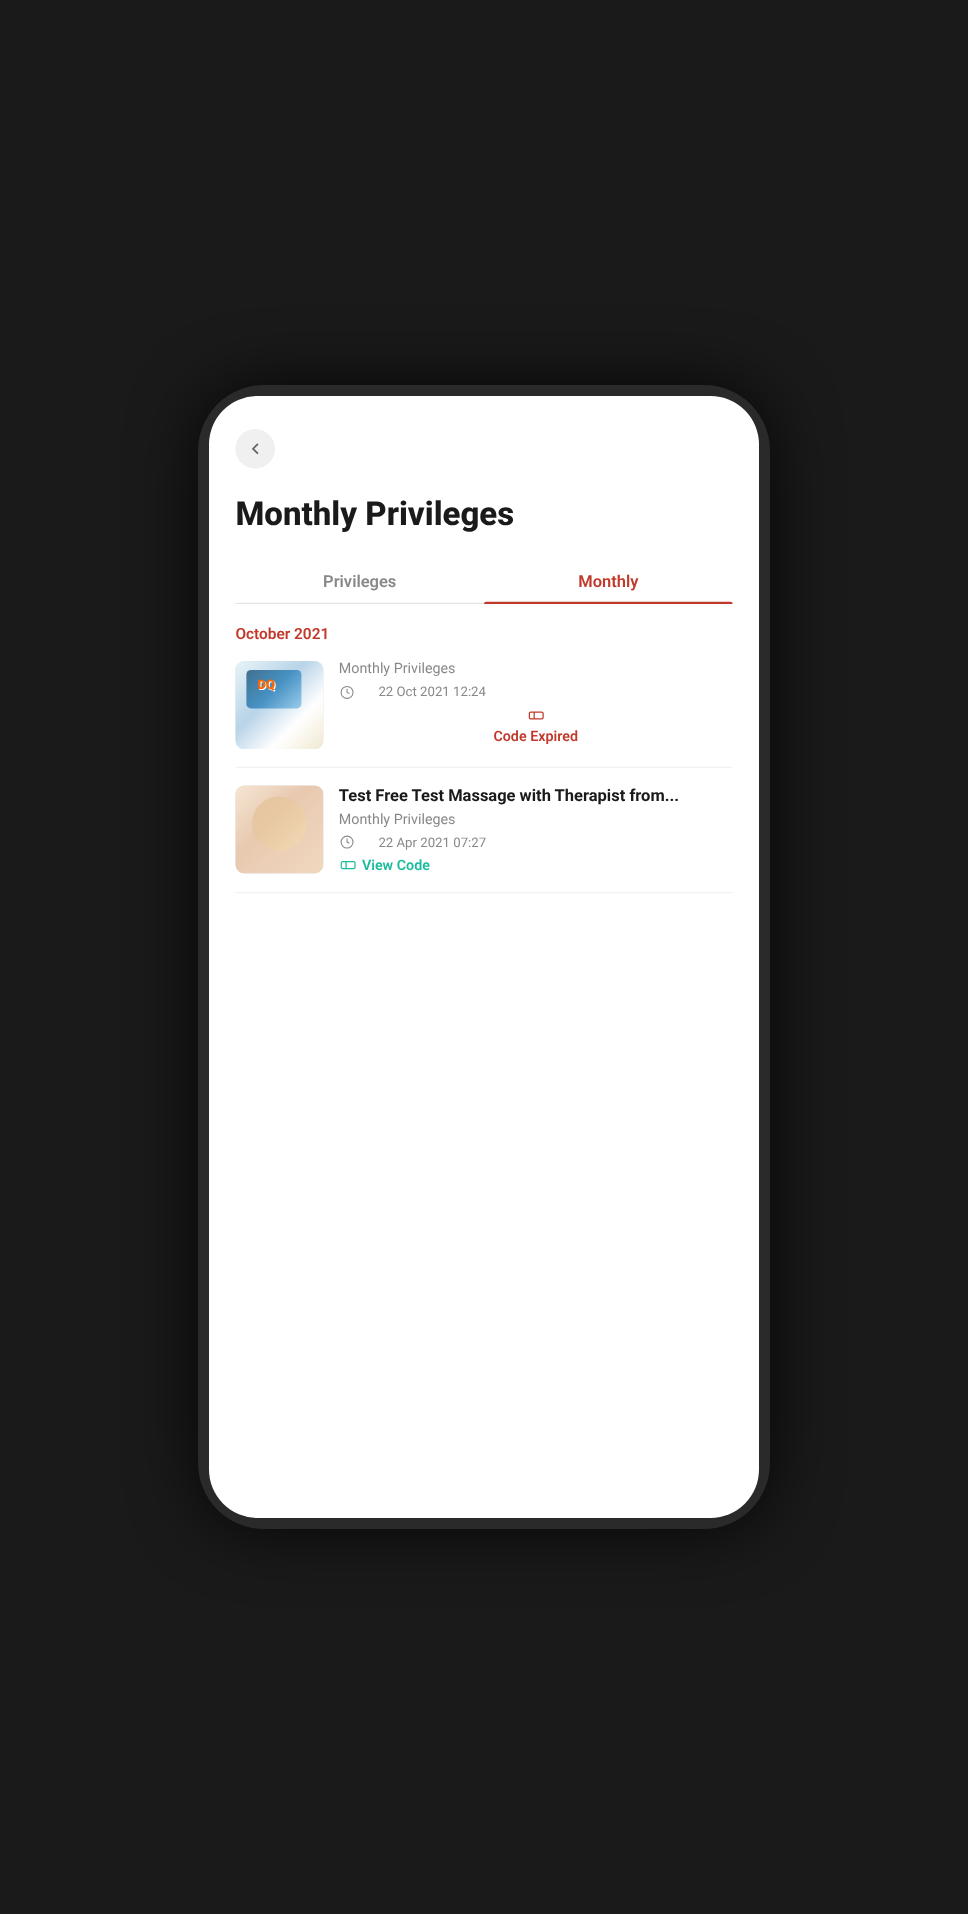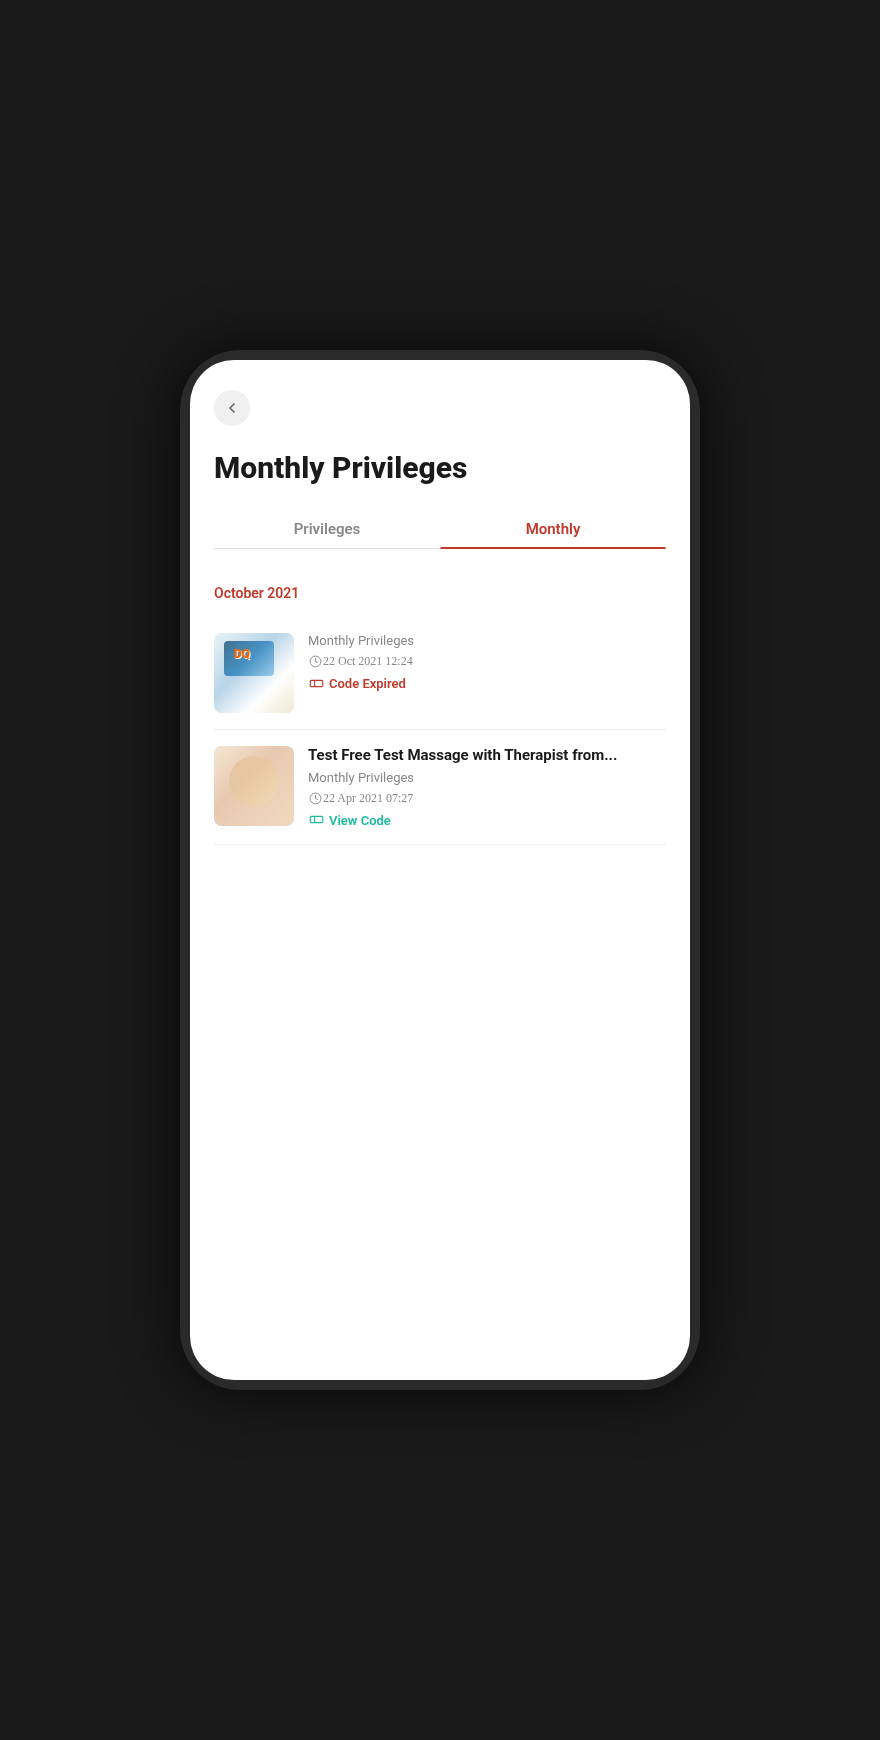--- a/index.html
+++ b/index.html
@@ -54,21 +54,21 @@
     .page-title {
       font-size: 30px;
       font-weight: 800;
       color: #1a1a1a;
       margin-bottom: 24px;
       line-height: 1.2;
     }
     .tabs-container {
       display: flex;
       border-bottom: 1px solid #e0e0e0;
-      margin-bottom: 36px;
+      margin-bottom: 20px;
       position: relative;
     }
     .tab {
       flex: 1;
       text-align: center;
       padding: 10px 0;
       font-size: 15px;
       font-weight: 600;
       cursor: pointer;
       color: #888;
@@ -84,21 +84,21 @@
       left: 0;
       right: 0;
       height: 2px;
       background: #c0392b;
       border-radius: 2px 2px 0 0;
     }
     .section-date {
       font-size: 14px;
       font-weight: 600;
       color: #c0392b;
-      margin-bottom: 16px;
+      margin-bottom: 0;
     }
     .list-item {
       display: flex;
       align-items: flex-start;
       padding: 16px 0;
       border-bottom: 1px solid #f0f0f0;
       gap: 14px;
     }
     .item-image {
       width: 80px;
@@ -174,42 +174,42 @@
       line-height: 1.3;
     }
     .item-subtitle {
       font-size: 13px;
       color: #888;
       margin-bottom: 6px;
     }
     .item-time {
       display: flex;
       align-items: center;
-      gap: 1px;
+      gap: 22px;
       font-size: 12px;
       color: #888;
       margin-bottom: 6px;
-      font-family: Liberation Serif, serif;
     }
     .clock-icon {
       width: 14px;
       height: 14px;
       display: inline-flex;
       align-items: center;
       justify-content: center;
     }
     .item-status {
       display: flex;
       align-items: center;
       gap: 5px;
       font-size: 13px;
       font-weight: 600;
     }
     .item-status.expired {
       color: #c0392b;
+      flex-direction: column;
     }
     .item-status.view-code {
       color: #1abc9c;
     }
     .ticket-icon {
       width: 16px;
       height: 16px;
       display: inline-flex;
       align-items: center;
       justify-content: center;

